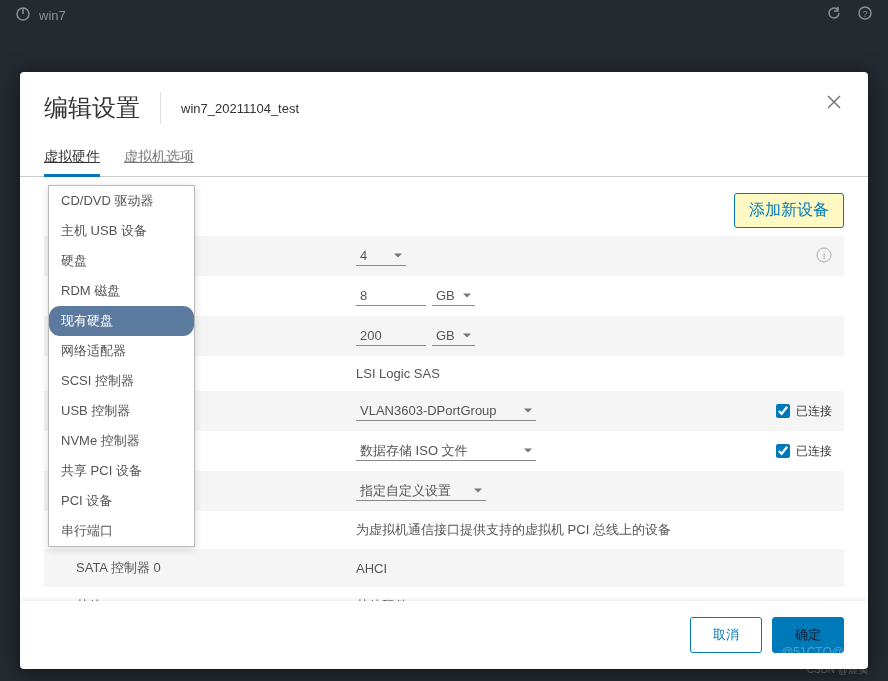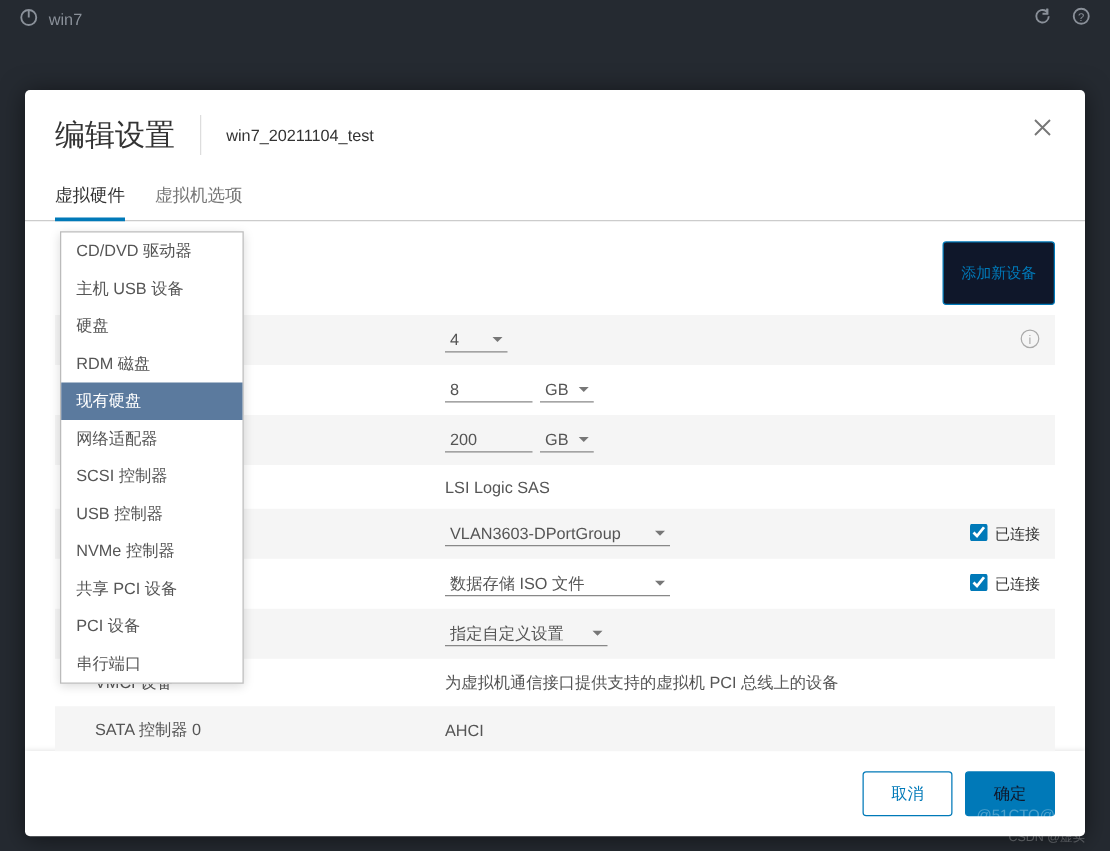--- a/index.html
+++ b/index.html
@@ -12,50 +12,50 @@
     
     .modal { position: absolute; top: 30px; left: 20px; right: 20px; bottom: 12px; background: #fff; border-radius: 4px; box-shadow: 0 2px 20px rgba(0,0,0,.5); display: flex; flex-direction: column; margin-top: 42px; }
     
     .modal-header { display: flex; align-items: center; padding: 20px 24px 16px; position: relative; }
     .modal-title { font-size: 24px; font-weight: 400; color: #333; padding-right: 20px; border-right: 1px solid #ddd; }
     .modal-subtitle { font-size: 13px; color: #333; padding-left: 20px; }
     .close-btn { position: absolute; right: 24px; top: 20px; cursor: pointer; color: #777; }
     .close-btn svg { width: 20px; height: 20px; }
     
     .tabs { display: flex; padding: 0 24px; border-bottom: 1px solid #ccc; gap: 24px; }
-    .tab { padding: 8px 0 10px; font-size: 14px; color: #777; cursor: pointer; position: relative; }
+    .tab { padding: 8px 0 10px; font-size: 14px; color: #777; cursor: pointer; position: relative; text-decoration: underline; }
     .tab.active { color: #333; }
     .tab.active::after { content: ''; position: absolute; bottom: -1px; left: 0; right: 0; height: 3px; background: #0079b8; }
     
     .modal-body { flex: 1; padding: 16px 24px; position: relative; overflow: hidden; }
     
     .add-device-wrap { text-align: right; margin-bottom: 8px; }
-    .add-device { border: 1px solid #0079b8; color: #0079b8; background: #0f172a; padding: 16px 14px; font-size: 12px; border-radius: 3px; cursor: pointer; }
+    .add-device { border: 1px solid #0079b8; color: #0079b8; background: #fef9c3; padding: 6px 14px; font-size: 16px; border-radius: 3px; cursor: pointer; }
     
     .rows { }
     .row { display: flex; align-items: center; padding: 10px 12px; font-size: 13px; color: #555; }
     .row.striped { background: #f5f5f5; }
     .row-label { width: 300px; display: flex; align-items: center; gap: 6px; }
     .row-chevron { color: #999; font-size: 10px; width: 14px; }
     .row-value { flex: 1; display: flex; align-items: center; gap: 6px; }
-    .row-right { display: flex; align-items: flex-start; gap: 6px; font-size: 12px; color: #333; }
+    .row-right { display: flex; align-items: center; gap: 6px; font-size: 12px; color: #333; }
     .row-right input[type=checkbox] { accent-color: #0079b8; width: 14px; height: 14px; }
     
     .info-icon { color: #aaa; margin-left: auto; }
     .info-icon svg { width: 16px; height: 16px; }
     
     .mini-input { border: none; border-bottom: 1px solid #888; background: transparent; padding: 2px 4px; font-size: 13px; color: #555; width: 70px; text-align: left; }
     .mini-select { border: none; border-bottom: 1px solid #888; background: transparent; padding: 2px 20px 2px 4px; font-size: 13px; color: #555; appearance: none; position: relative; }
     .select-wrap { position: relative; display: inline-block; }
     .select-wrap::after { content: ''; position: absolute; right: 4px; top: 50%; transform: translateY(-30%); border: 4px solid transparent; border-top-color: #777; pointer-events: none; }
     .select-wide { width: 180px; }
     
     .dropdown-menu { position: absolute; top: 8px; left: 28px; width: 147px; background: #fff; border: 1px solid #bbb; box-shadow: 0 2px 8px rgba(0,0,0,.15); z-index: 10; }
     .dropdown-item { padding: 6px 12px; font-size: 13px; color: #555; cursor: pointer; }
-    .dropdown-item.selected { background: #5b7a9e; color: #fff; }
+    .dropdown-item.selected { background: #5b7a9e; color: #fff; border-radius: 11px; }
     
     .modal-footer { padding: 16px 24px; display: flex; justify-content: flex-end; gap: 10px; box-shadow: 0 -1px 4px rgba(0,0,0,0.1); }
     .btn { padding: 8px 22px; font-size: 13px; border-radius: 3px; cursor: pointer; }
     .btn-secondary { background: #fff; border: 1px solid #0079b8; color: #0079b8; }
     .btn-primary { background: #0079b8; border: 1px solid #0079b8; color: #0f172a; }
     
     .watermark { position: absolute; bottom: 20px; right: 20px; color: rgba(255,255,255,.3); font-size: 12px; pointer-events: none; }
     .watermark-sub { position: absolute; bottom: 4px; right: 20px; color: rgba(255,255,255,.25); font-size: 10px; pointer-events: none; }
   </style>
 </head>

